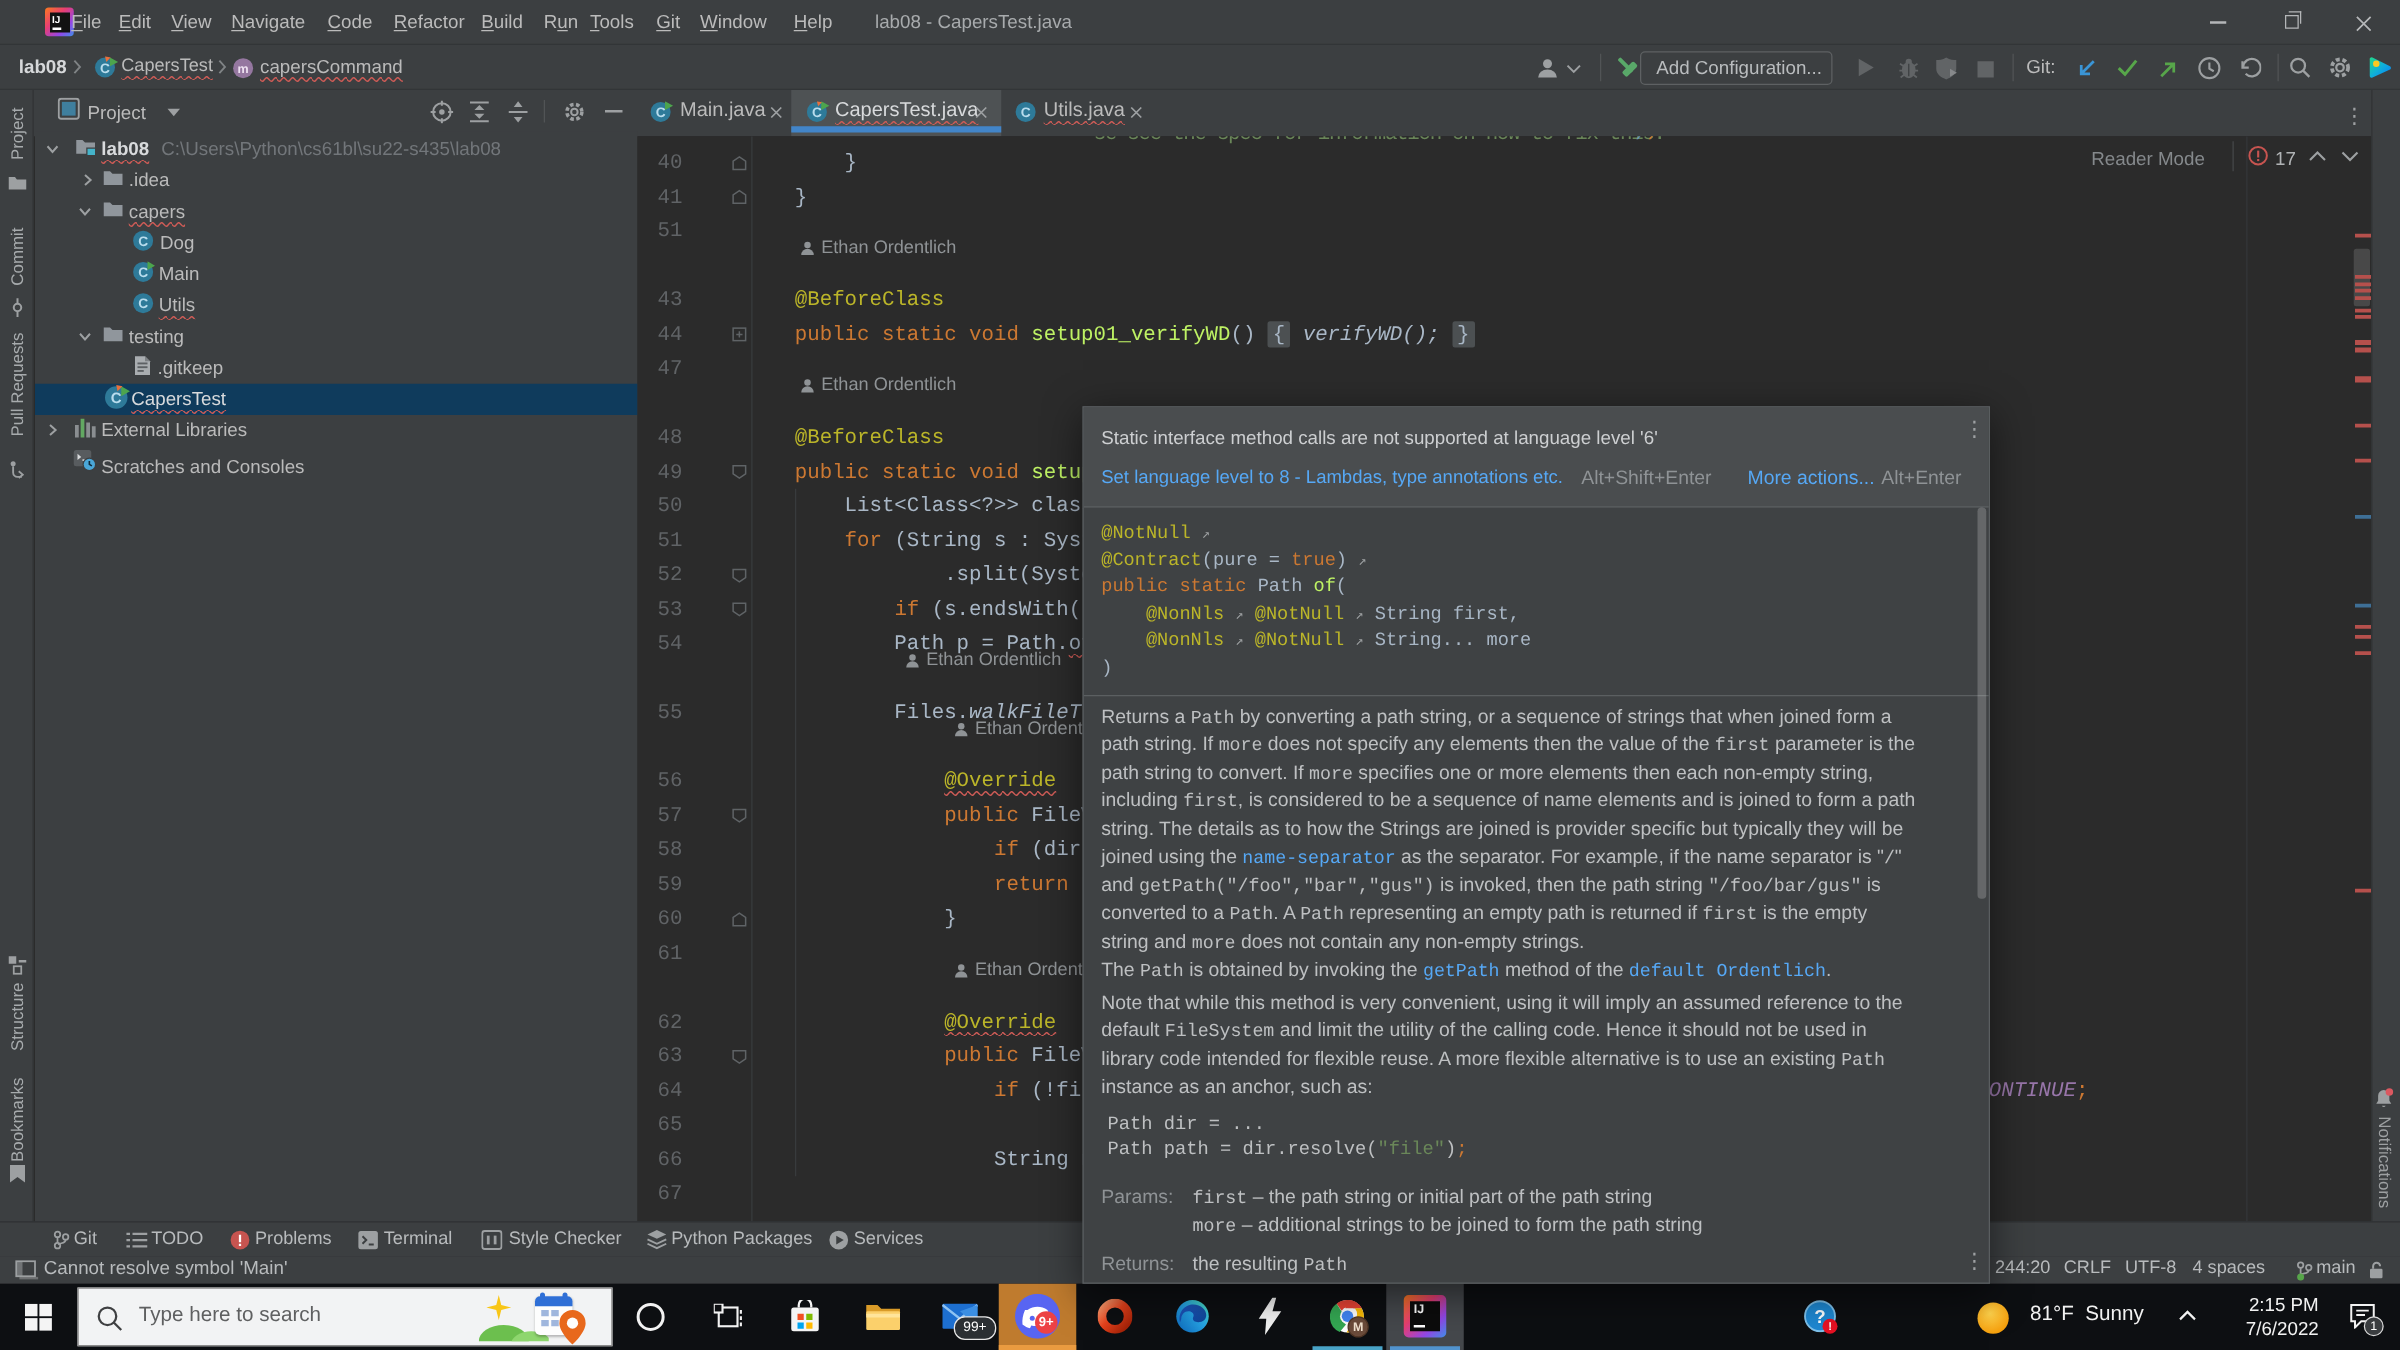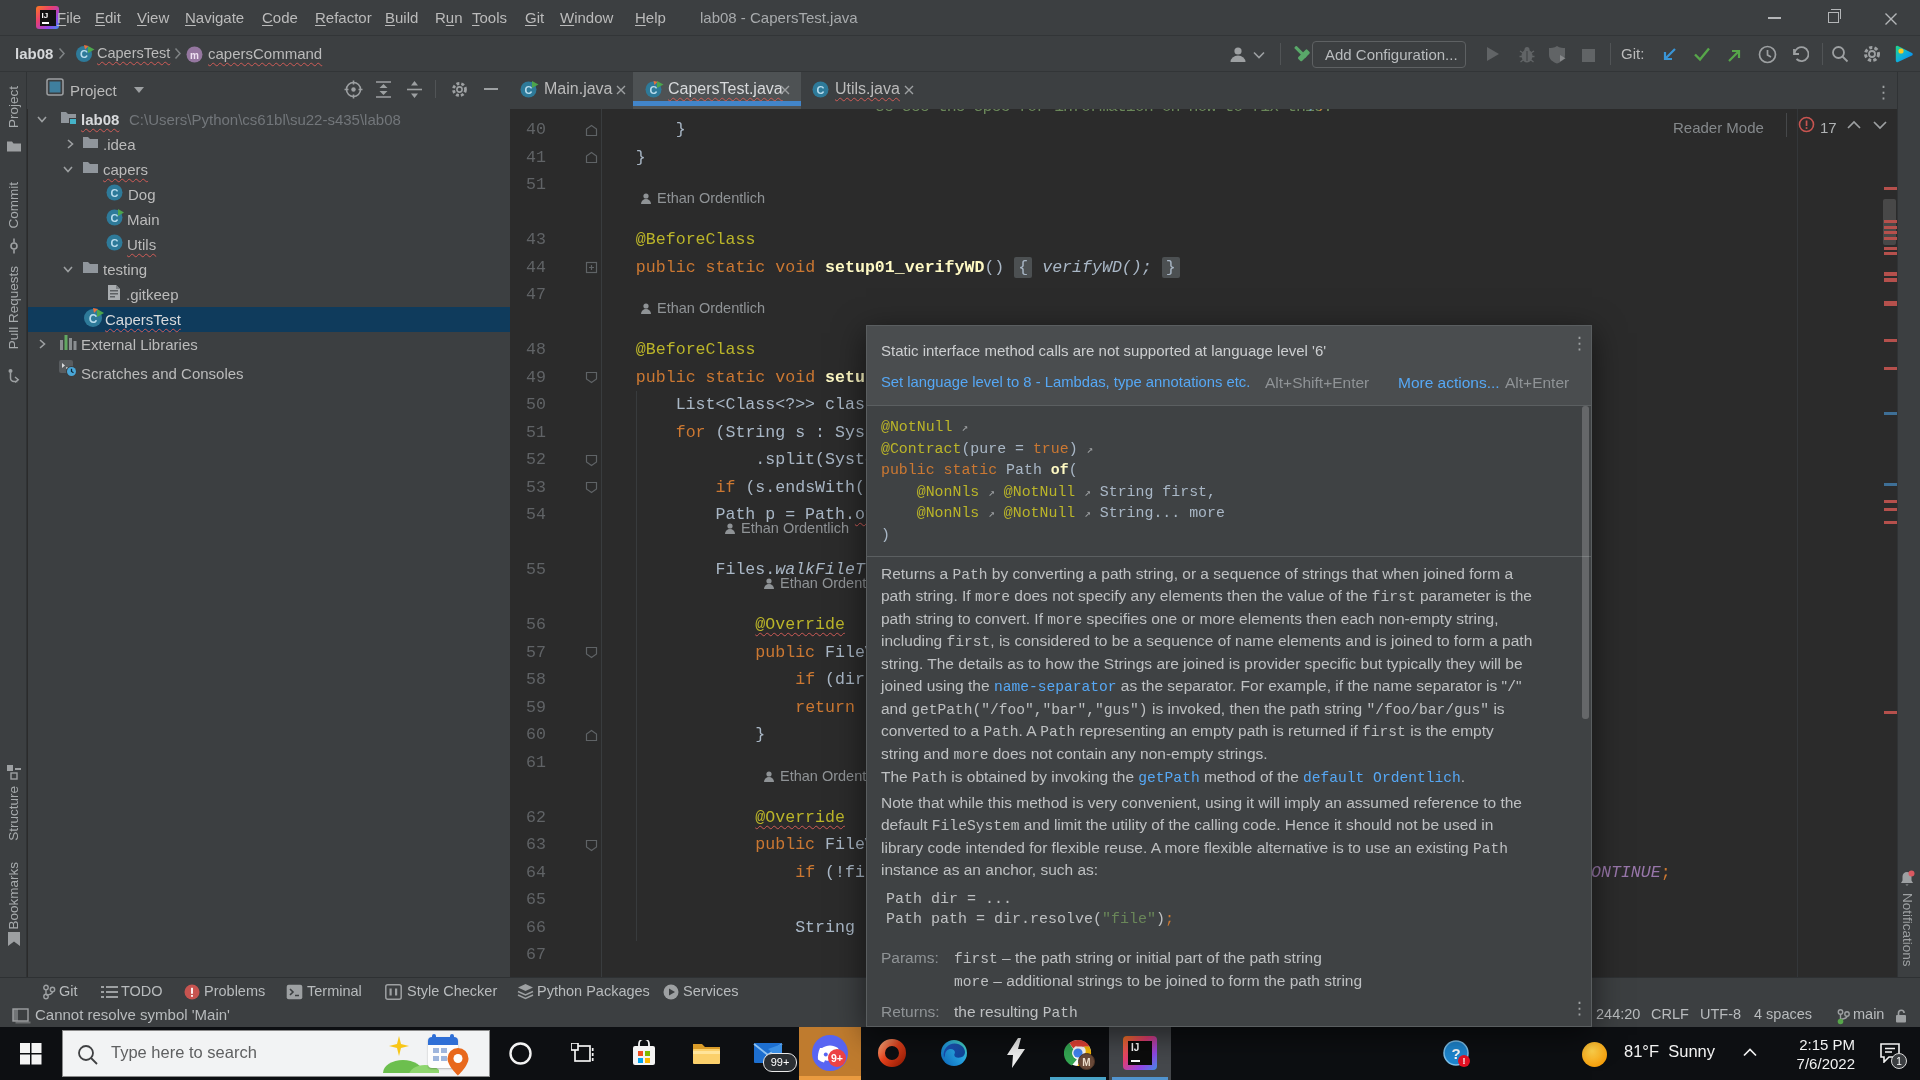--- a/index.html
+++ b/index.html
@@ -4,21 +4,21 @@
 html,body{margin:0;padding:0}
 body{width:1920px;height:1080px;overflow:hidden;position:relative;background:#2b2b2b;font-family:"Liberation Sans",sans-serif;}
 .a{position:absolute}
 .mono{font-family:"Liberation Mono",monospace}
 
 .cl{position:absolute;left:86px;white-space:pre;font:16.6px/27.5px "Liberation Mono",monospace;color:#a9b7c6}
 .num{position:absolute;left:0;width:36px;text-align:right;white-space:pre;font:16.6px/27.5px "Liberation Mono",monospace;color:#606366}
 .fm{position:absolute;left:75px}
 .kw{color:#cc7832}
 .ann{color:#bbb529}
-.mtd{color:#fef9c3;font-weight:bold}
+.mtd{color:#bef264;font-weight:normal}
 .ita{font-style:italic}
 .fold{background:#4c5052;border-radius:2px;padding:1px 4px}
 .eo{position:absolute;white-space:pre;font:14.5px/27.5px "Liberation Sans",sans-serif;color:#8f9396}
 .sq{text-decoration:underline;text-decoration-style:wavy;text-decoration-color:#cf5b56;text-decoration-thickness:1px;text-underline-offset:3px}
 .menu{color:#bbbbbb;font-size:15px;line-height:36px;position:absolute;top:0}
 .menu u{text-decoration-thickness:1px;text-underline-offset:2px}
 .crumb{color:#bbbbbb;font-size:15px;line-height:35px;position:absolute;top:36px}
 .tabtxt{font-size:16px;color:#bbbbbb;line-height:33px;position:absolute;top:72px}
 .treetxt{position:absolute;font-size:15px;color:#bbbbbb;line-height:25px}
 .vlabel{position:absolute;color:#a7abad;font-size:13.5px;writing-mode:vertical-rl;transform:rotate(180deg)}

